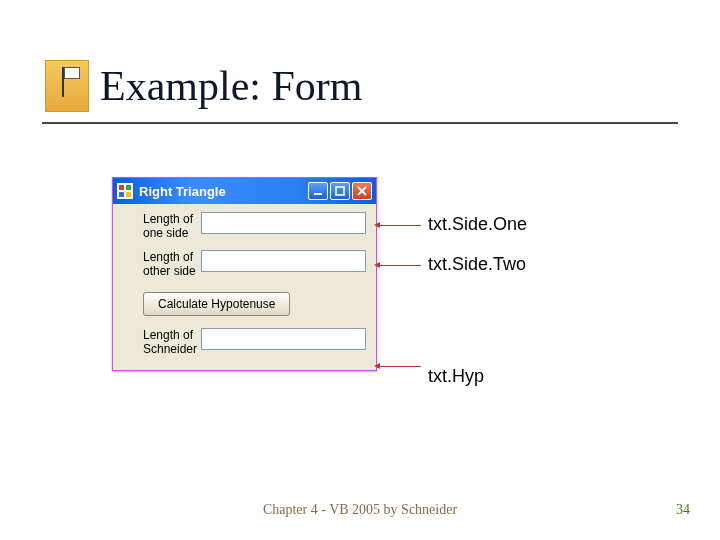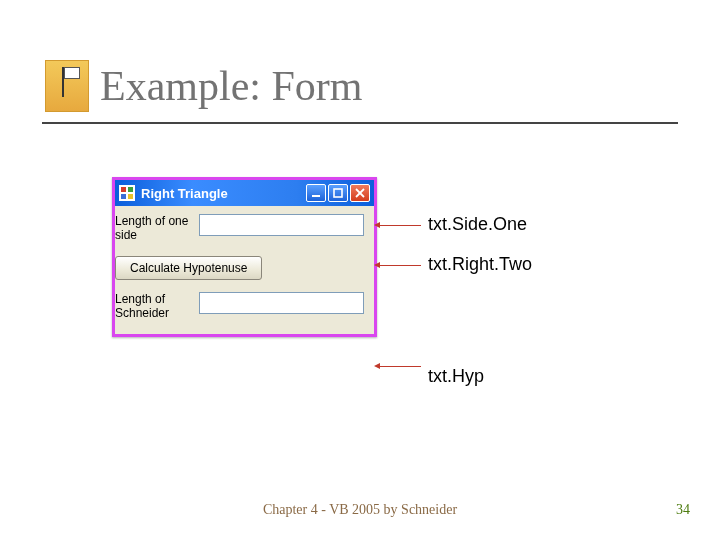--- a/index.html
+++ b/index.html
@@ -38,39 +38,39 @@
     height: 10px;
     background: #fff;
     border: 1px solid #555;
   }
   .page-title {
     position: absolute;
     left: 100px;
     top: 62px;
     font-size: 42px;
     font-family: Georgia, 'Times New Roman', serif;
-    color: #737373;
+    color: #0f172a;
   }
   .title-underline {
     position: absolute;
     left: 42px;
     top: 122px;
     width: 636px;
     height: 2px;
     background: #444;
   }
 
   
   .win-window {
     position: absolute;
     left: 112px;
     top: 177px;
     width: 265px;
     background: #ece9d8;
-    border: 3px solid #d946ef;
+    border: 1px solid #d946ef;
     box-shadow: 0 1px 2px rgba(0,0,0,0.3);
   }
   .titlebar {
     height: 26px;
     background: linear-gradient(90deg, #0a5edb 0%, #3a8cff 30%, #2d7ef0 70%, #0a5edb 100%);
     display: flex;
     align-items: center;
     padding: 0 4px 0 4px;
     color: #fff;
   }
@@ -126,20 +126,21 @@
     border-radius: 2px;
   }
   .tb-btn.close { background: linear-gradient(180deg, #ef7b5d 0%, #d43d1d 100%); }
   .tb-btn svg { width: 10px; height: 10px; display: block; }
 
   .client {
     padding: 8px 10px 14px 0;
     font-family: Tahoma, Arial, sans-serif;
     font-size: 12px;
     color: #000;
+    margin-left: 30px;
   }
   .row {
     display: flex;
     align-items: flex-start;
     margin-bottom: 10px;
   }
   .row .lbl {
     width: 86px;
     line-height: 14px;
   }
@@ -245,33 +246,37 @@
       <svg viewBox="0 0 10 10">
         <line x1="1" y1="1" x2="9" y2="9" stroke="#fff" stroke-width="1.8"></line>
         <line x1="9" y1="1" x2="1" y2="9" stroke="#fff" stroke-width="1.8"></line>
       </svg>
     </span>
   </div>
 
   <div class="client">
     <div class="row">
       <div class="lbl">Length of one side</div>
+      <input type="text" value="" style="">
+    </div>
+    <div class="row">
+      <div class="lbl">Length of other side</div>
       <input type="text" value="" style="">
     </div>
     <button class="btn">Calculate Hypotenuse</button>
     <div class="row" style="margin-bottom:0;">
       <div class="lbl">Length of Schneider</div>
       <input type="text" value="" style="">
     </div>
   </div>
 </div>
 
 <div class="arrow arrow1"></div>
 <div class="callout-label label1">txt.Side.One</div>
 
 <div class="arrow arrow2"></div>
-<div class="callout-label label2">txt.Right.Two</div>
+<div class="callout-label label2">txt.Side.Two</div>
 
 <div class="arrow arrow3"></div>
 <div class="callout-label label3">txt.Hyp</div>
 
 <div class="footer">Chapter 4 - VB 2005 by Schneider</div>
 <div class="page-num">34</div>
 
 </body></html>

